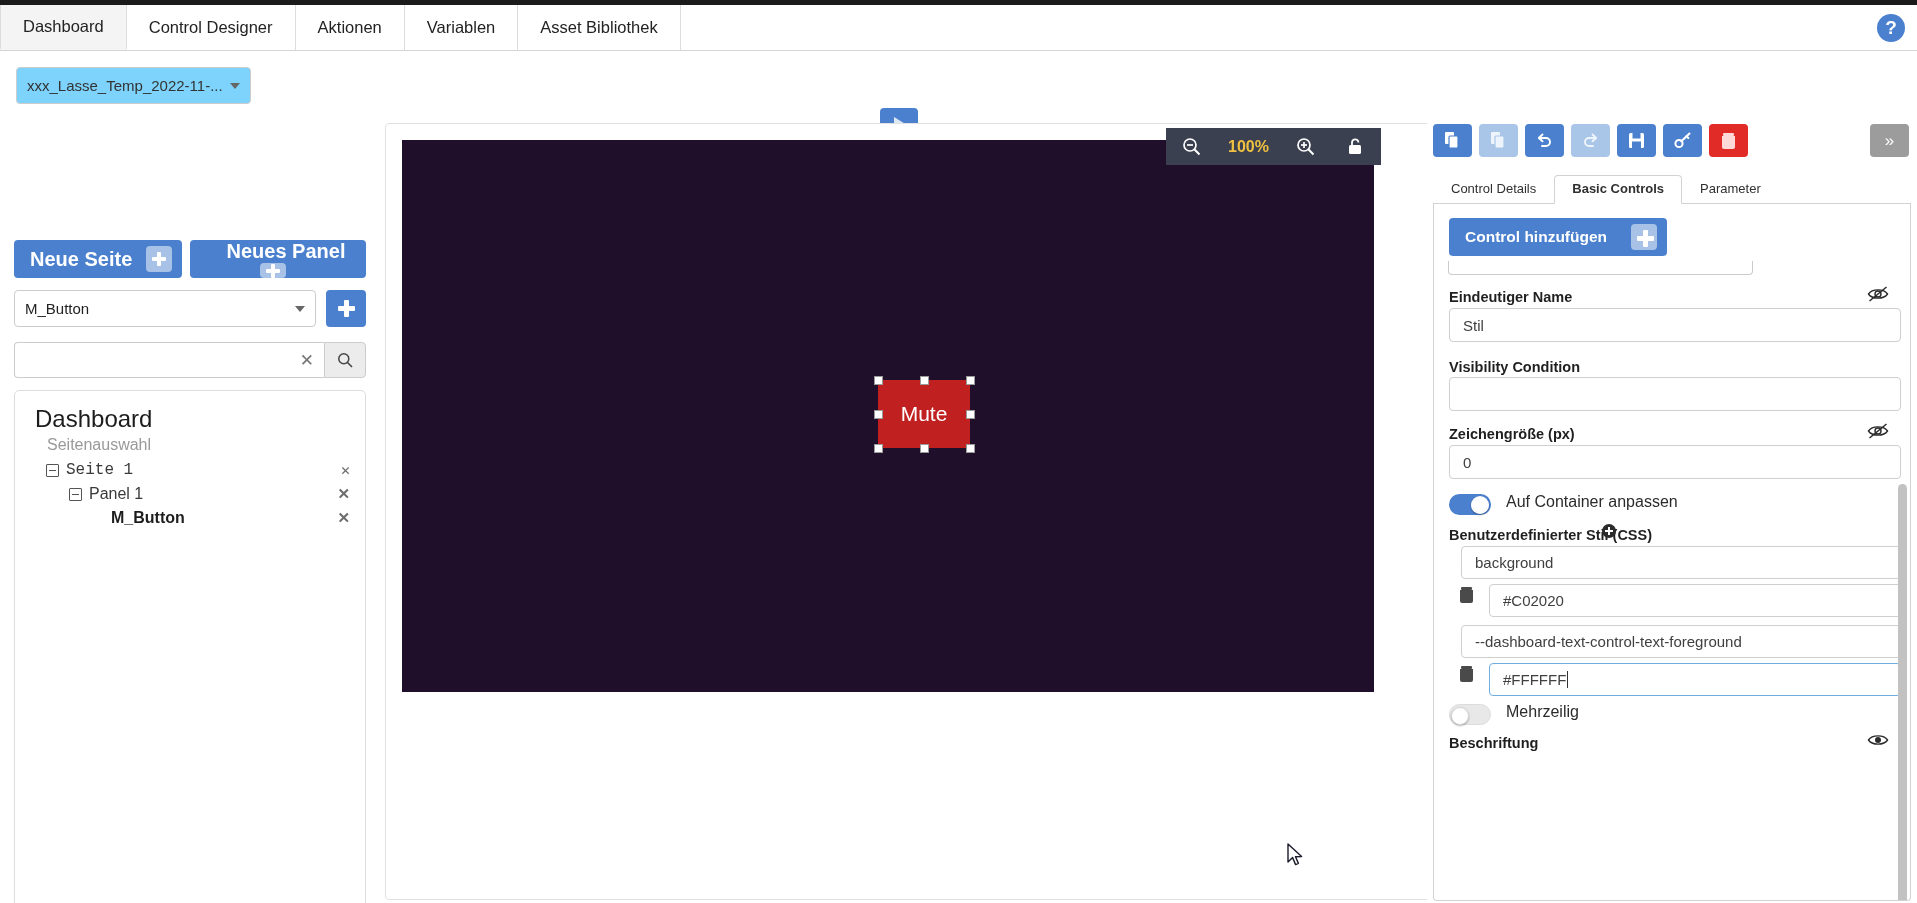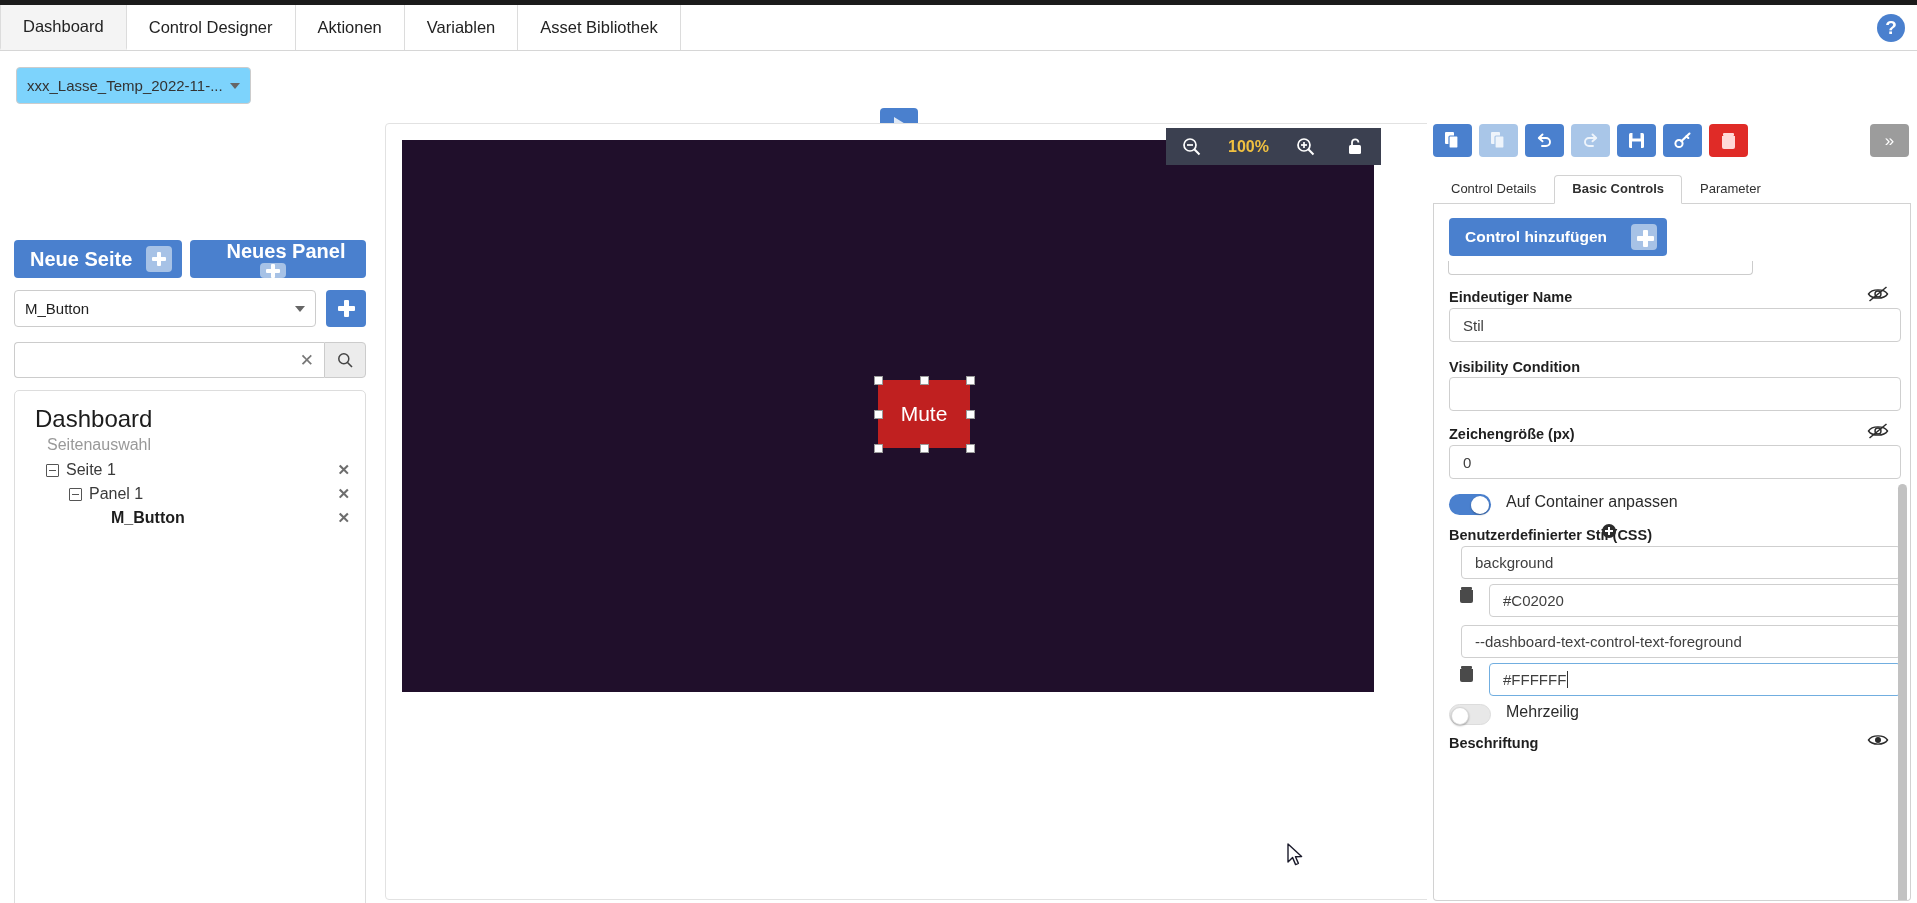--- a/index.html
+++ b/index.html
@@ -156,21 +156,21 @@
     position: absolute; right: 15px; top: 3px; font-size: 15px;
     color: #6d6d6d; font-weight: bold; cursor: pointer;
   }
   .expander {
     width: 13px; height: 13px; border: 1px solid #555; border-radius: 1px;
     position: relative; margin-right: 7px; flex: none;
   }
   .expander::after {
     content: ""; position: absolute; left: 2px; top: 5px; width: 7px; height: 1.5px; background: #555;
   }
-  .tree-lvl1 { padding-left: 31px; }
+  .tree-lvl1 { padding-left: 31px; font-family: Liberation Mono, monospace; }
   .tree-lvl2 { padding-left: 54px; }
   .tree-lvl3 { padding-left: 96px; font-weight: bold; color: #1d1d1d; }
 
   
   .center-card {
     position: absolute; left: 385px; top: 123px; width: 1150px; height: 777px;
     background: #fff; border: 1px solid #e2e2e2; border-radius: 4px;
   }
   .canvas {
     position: absolute; left: 402px; top: 140px; width: 972px; height: 552px;

